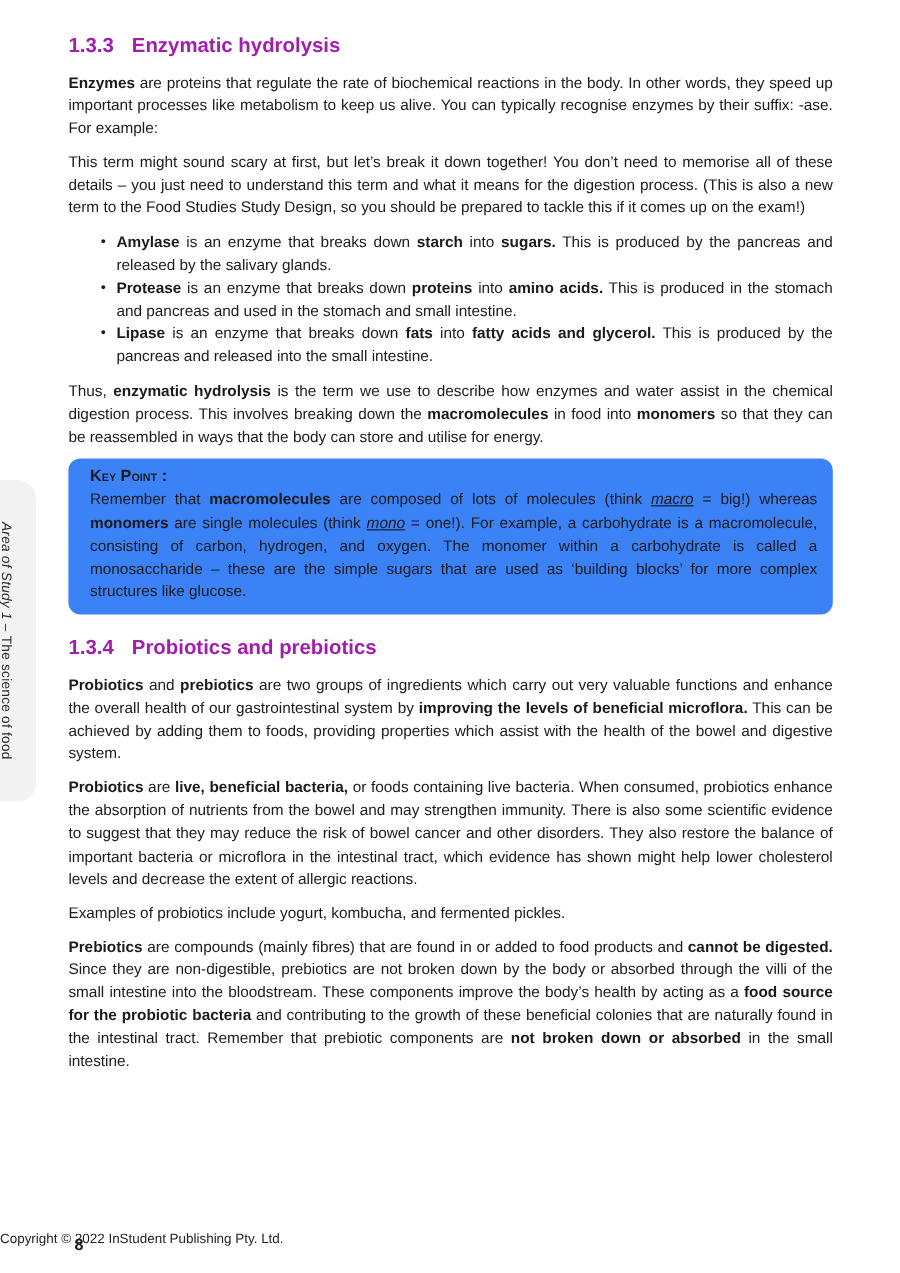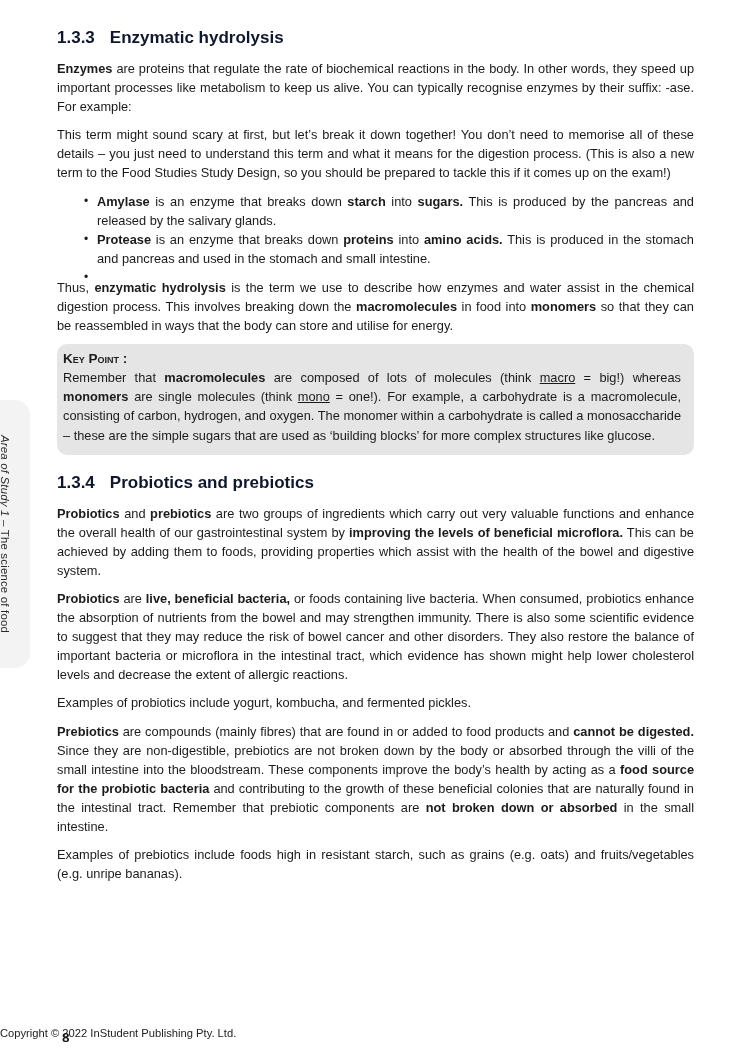--- a/index.html
+++ b/index.html
@@ -14,51 +14,51 @@
   .content{padding:10px 56px 0 57px;}
   .running-header{
     font-style:italic;
     font-size:11.4px;
     color:#222;
     margin:3px 0 16px 5px;
   }
   .section-heading{
     font-size:17px;
     font-weight:bold;
-    color:#0f172a;
+    color:#a21caf;
     margin:18px 0 11px 0;
   }
   .section-heading .section-number{margin-right:15px;}
   .para{
     font-size:12.8px;
     line-height:19.1px;
     text-align:justify;
     margin:0 0 9px 0;
   }
   .b{font-weight:bold;}
-  .u{text-decoration:underline;}
+  .u{text-decoration:underline;font-style:italic;}
   .i{font-style:italic;}
   .bullet-list{margin:2px 0 10px 0;padding:0;}
   .bullet-item{
     position:relative;
     margin-left:40px;
     font-size:12.8px;
     line-height:19.1px;
     text-align:justify;
   }
   .bullet-marker{
     position:absolute;
     left:-13px;
     top:0;
     font-size:12px;
   }
   .keypoint{
-    background:#e5e5e5;
+    background:#3b82f6;
     border-radius:10px;
-    padding:7px 13px 10px 6px;
+    padding:7px 13px 10px 18px;
     margin:4px 0 15px 0;
   }
   .keypoint-label{
     font-weight:bold;
     font-variant:small-caps;
     font-size:13.5px;
     margin:0 0 2px 0;
   }
   .keypoint-body{
     font-size:12.8px;
@@ -119,21 +119,21 @@
   <p class="para"><span>This term might sound scary at first, but let’s break it down together!  You don’t need to memorise all of these details – you just need to understand this term and what it means for the digestion process.  (This is also a new term to the Food Studies Study Design, so you should be prepared to tackle this if it comes up on the exam!)</span></p>
 
   <div class="bullet-list">
     <div class="bullet-item">
       <span class="bullet-marker">•</span><span><span class="b">Amylase</span><span> is an enzyme that breaks down </span><span class="b">starch</span><span> into </span><span class="b">sugars.</span><span>  This is produced by the pancreas and released by the salivary glands.</span></span>
     </div>
     <div class="bullet-item">
       <span class="bullet-marker">•</span><span><span class="b">Protease</span><span> is an enzyme that breaks down </span><span class="b">proteins</span><span> into </span><span class="b">amino acids.</span><span>  This is produced in the stomach and pancreas and used in the stomach and small intestine.</span></span>
     </div>
     <div class="bullet-item">
-      <span class="bullet-marker">•</span>
+      <span class="bullet-marker">•</span><span><span class="b">Lipase</span><span> is an enzyme that breaks down </span><span class="b">fats</span><span> into </span><span class="b">fatty acids and glycerol.</span><span>  This is produced by the pancreas and released into the small intestine.</span></span>
     </div>
   </div>
 
 
   <p class="para"><span>Thus, </span><span class="b">enzymatic hydrolysis</span><span> is the term we use to describe how enzymes and water assist in the chemical digestion process.  This involves breaking down the </span><span class="b">macromolecules</span><span> in food into </span><span class="b">monomers</span><span> so that they can be reassembled in ways that the body can store and utilise for energy.</span></p>
 
   <div class="keypoint">
     <div class="keypoint-label">Key Point :</div>
     <p class="keypoint-body"><span>Remember that </span><span class="b">macromolecules</span><span> are composed of lots of molecules (think </span><span class="u">macro</span><span> = big!)  whereas </span><span class="b">monomers</span><span> are single molecules (think </span><span class="u">mono</span><span> = one!). For example, a carbohydrate is a macromolecule, consisting of carbon, hydrogen, and oxygen.  The monomer within a carbohydrate is called a monosaccharide – these are the simple sugars that are used as ‘building blocks’ for more complex structures like glucose.</span></p>
   </div>
@@ -144,21 +144,20 @@
 
   <p class="para"><span class="b">Probiotics</span><span> and </span><span class="b">prebiotics</span><span> are two groups of ingredients which carry out very valuable functions and enhance the overall health of our gastrointestinal system by </span><span class="b">improving the levels of beneficial microflora.</span><span> This can be achieved by adding them to foods, providing properties which assist with the health of the bowel and digestive system.</span></p>
 
 
   <p class="para"><span class="b">Probiotics</span><span> are </span><span class="b">live, beneficial bacteria,</span><span> or foods containing live bacteria.  When consumed, probiotics enhance the absorption of nutrients from the bowel and may strengthen immunity.  There is also some scientific evidence to suggest that they may reduce the risk of bowel cancer and other disorders. They also restore the balance of important bacteria or microflora in the intestinal tract, which evidence has shown might help lower cholesterol levels and decrease the extent of allergic reactions.</span></p>
 
   <p class="para"><span>Examples of probiotics include yogurt, kombucha, and fermented pickles.</span></p>
 
   <p class="para"><span class="b">Prebiotics</span><span> are compounds (mainly fibres) that are found in or added to food products and </span><span class="b">cannot be digested.</span><span> Since they are non-digestible, prebiotics are not broken down by the body or absorbed through the villi of the small intestine into the bloodstream.  These components improve the body’s health by acting as a </span><span class="b">food source for the probiotic bacteria</span><span> and contributing to the growth of these beneficial colonies that are naturally found in the intestinal tract. Remember that prebiotic components are </span><span class="b">not broken down or absorbed</span><span> in the small intestine.</span></p>
 
-  <p class="para"><span>Examples of prebiotics include foods high in resistant starch, such as grains (e.g. oats) and fruits/vegetables (e.g. unripe bananas).</span></p>
 
 </div>
 
 <div class="sidebar-tab">
   <span class="sidebar-tab-text">
     <span class="part-italic">Area of Study 1 – </span><span>The science of food</span>
   </span>
 </div>
 
 <div class="footer">

